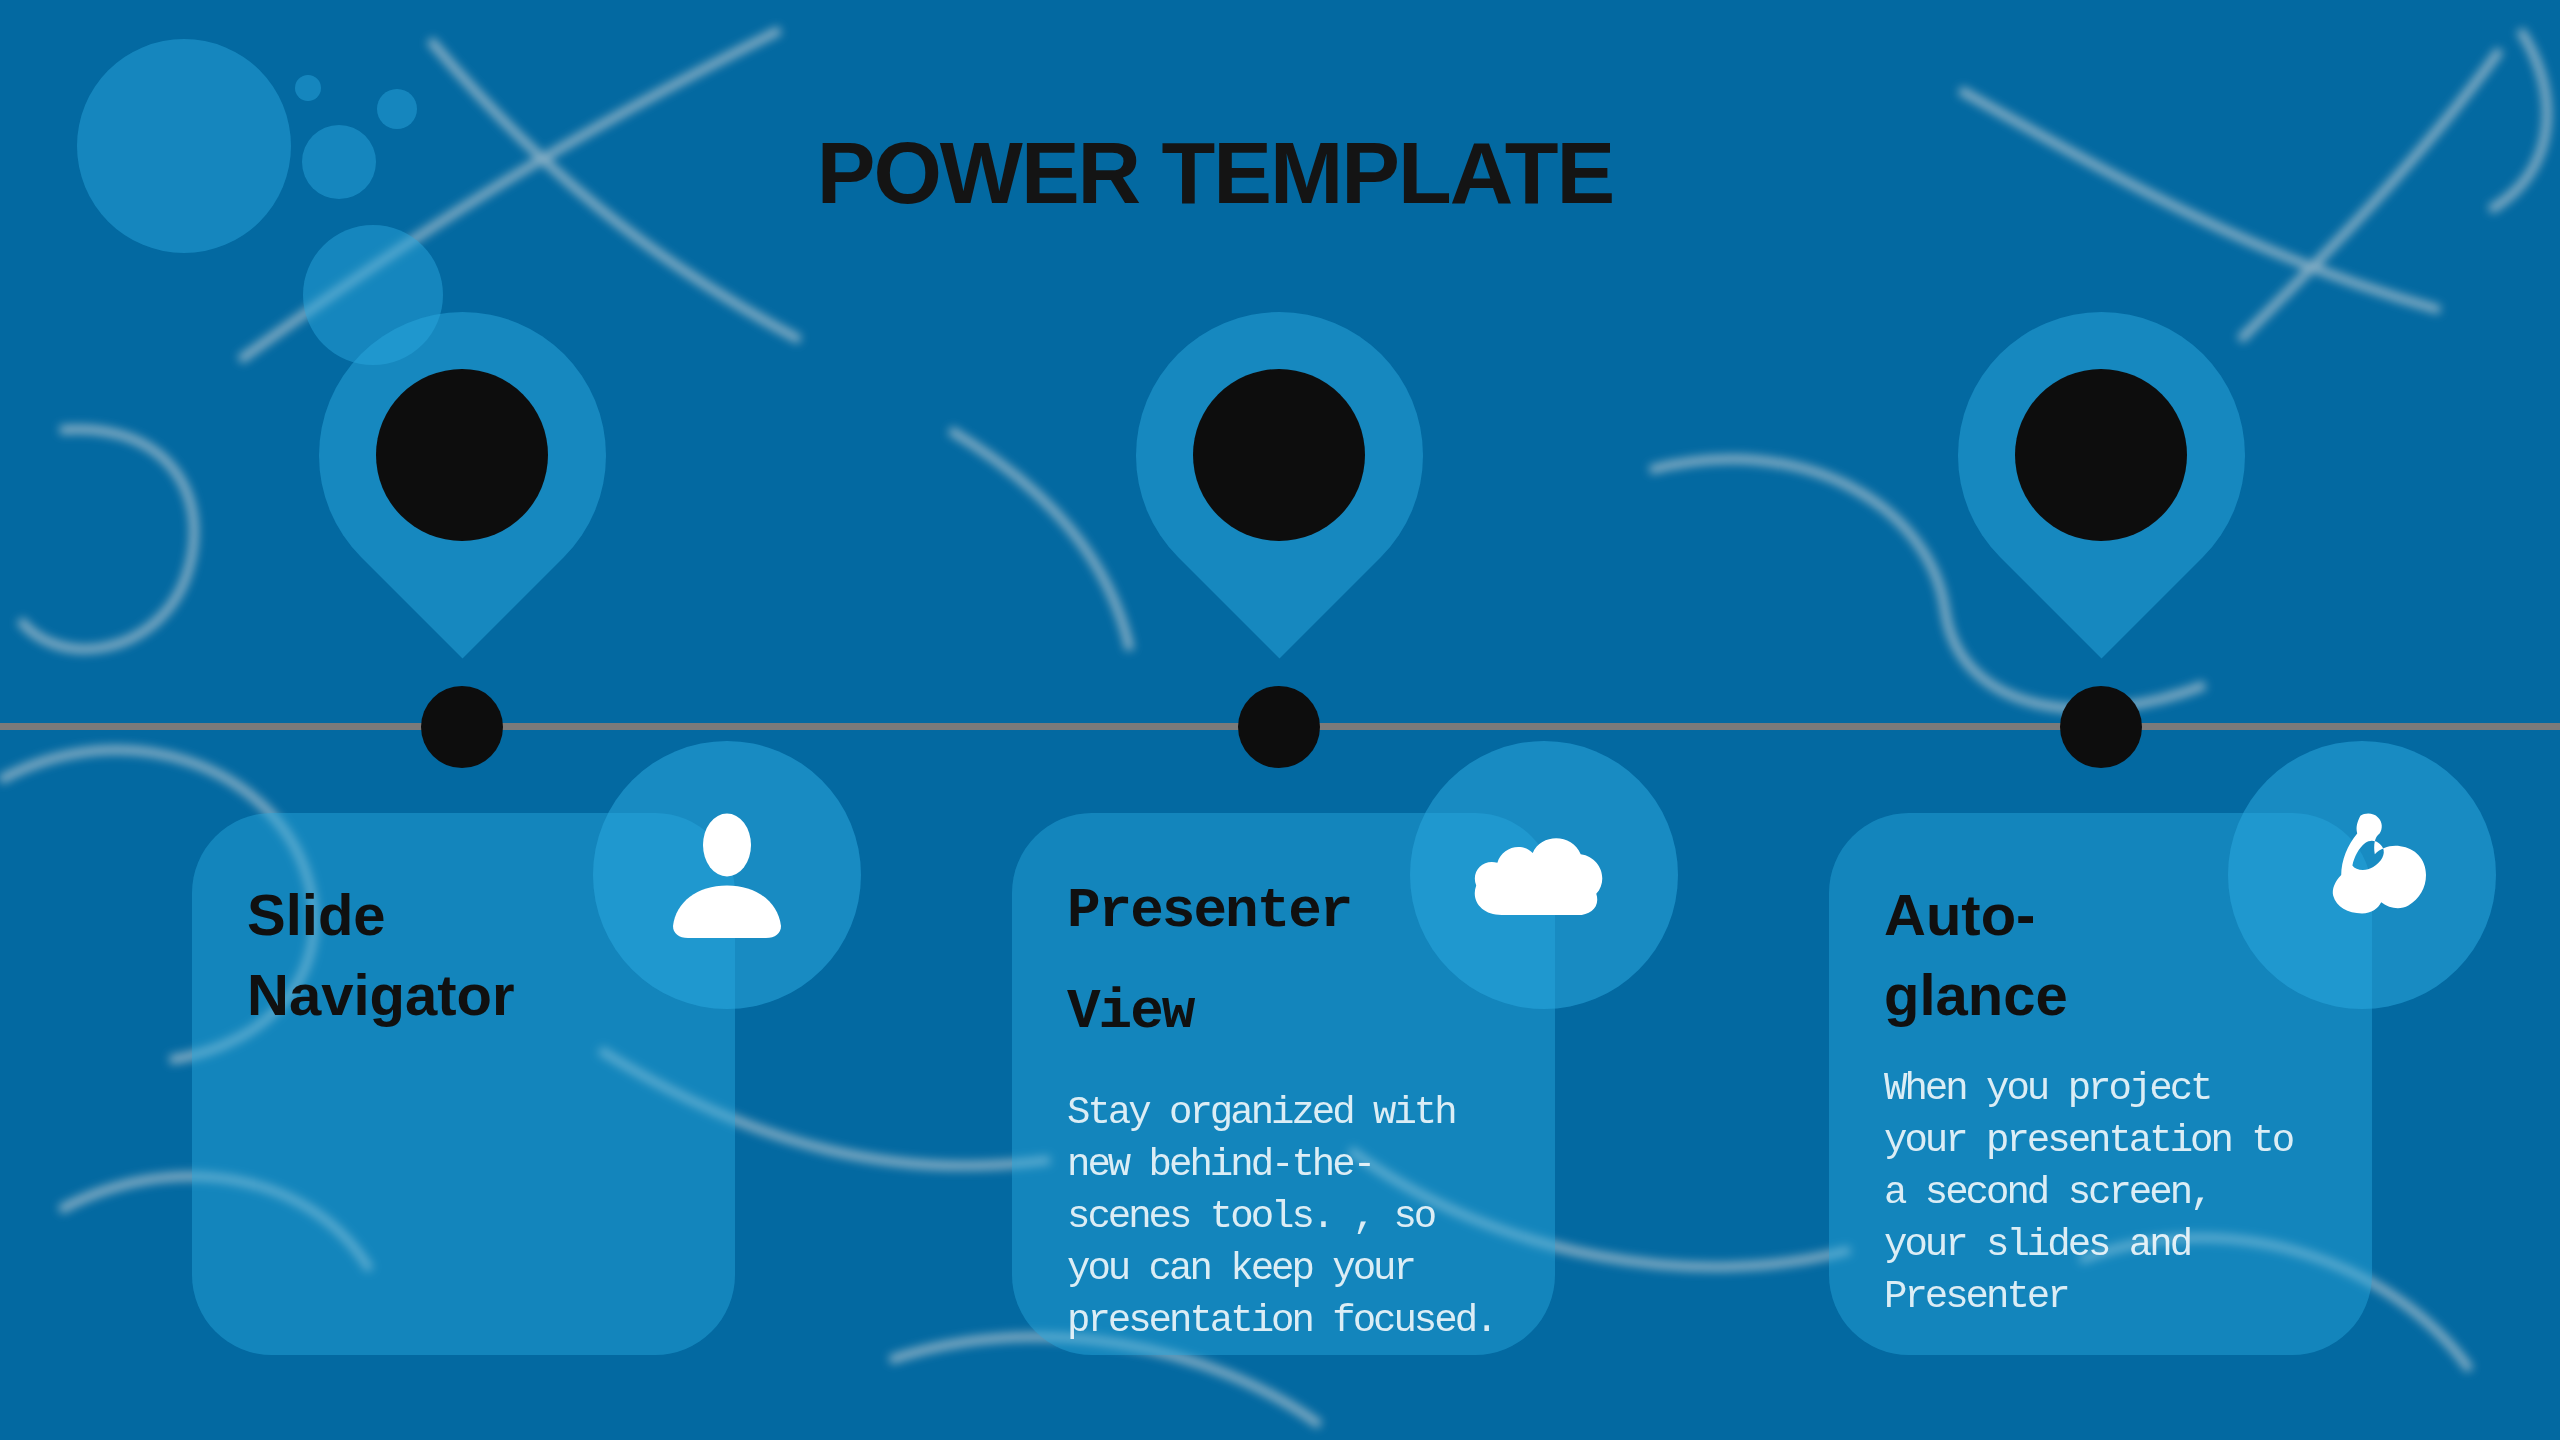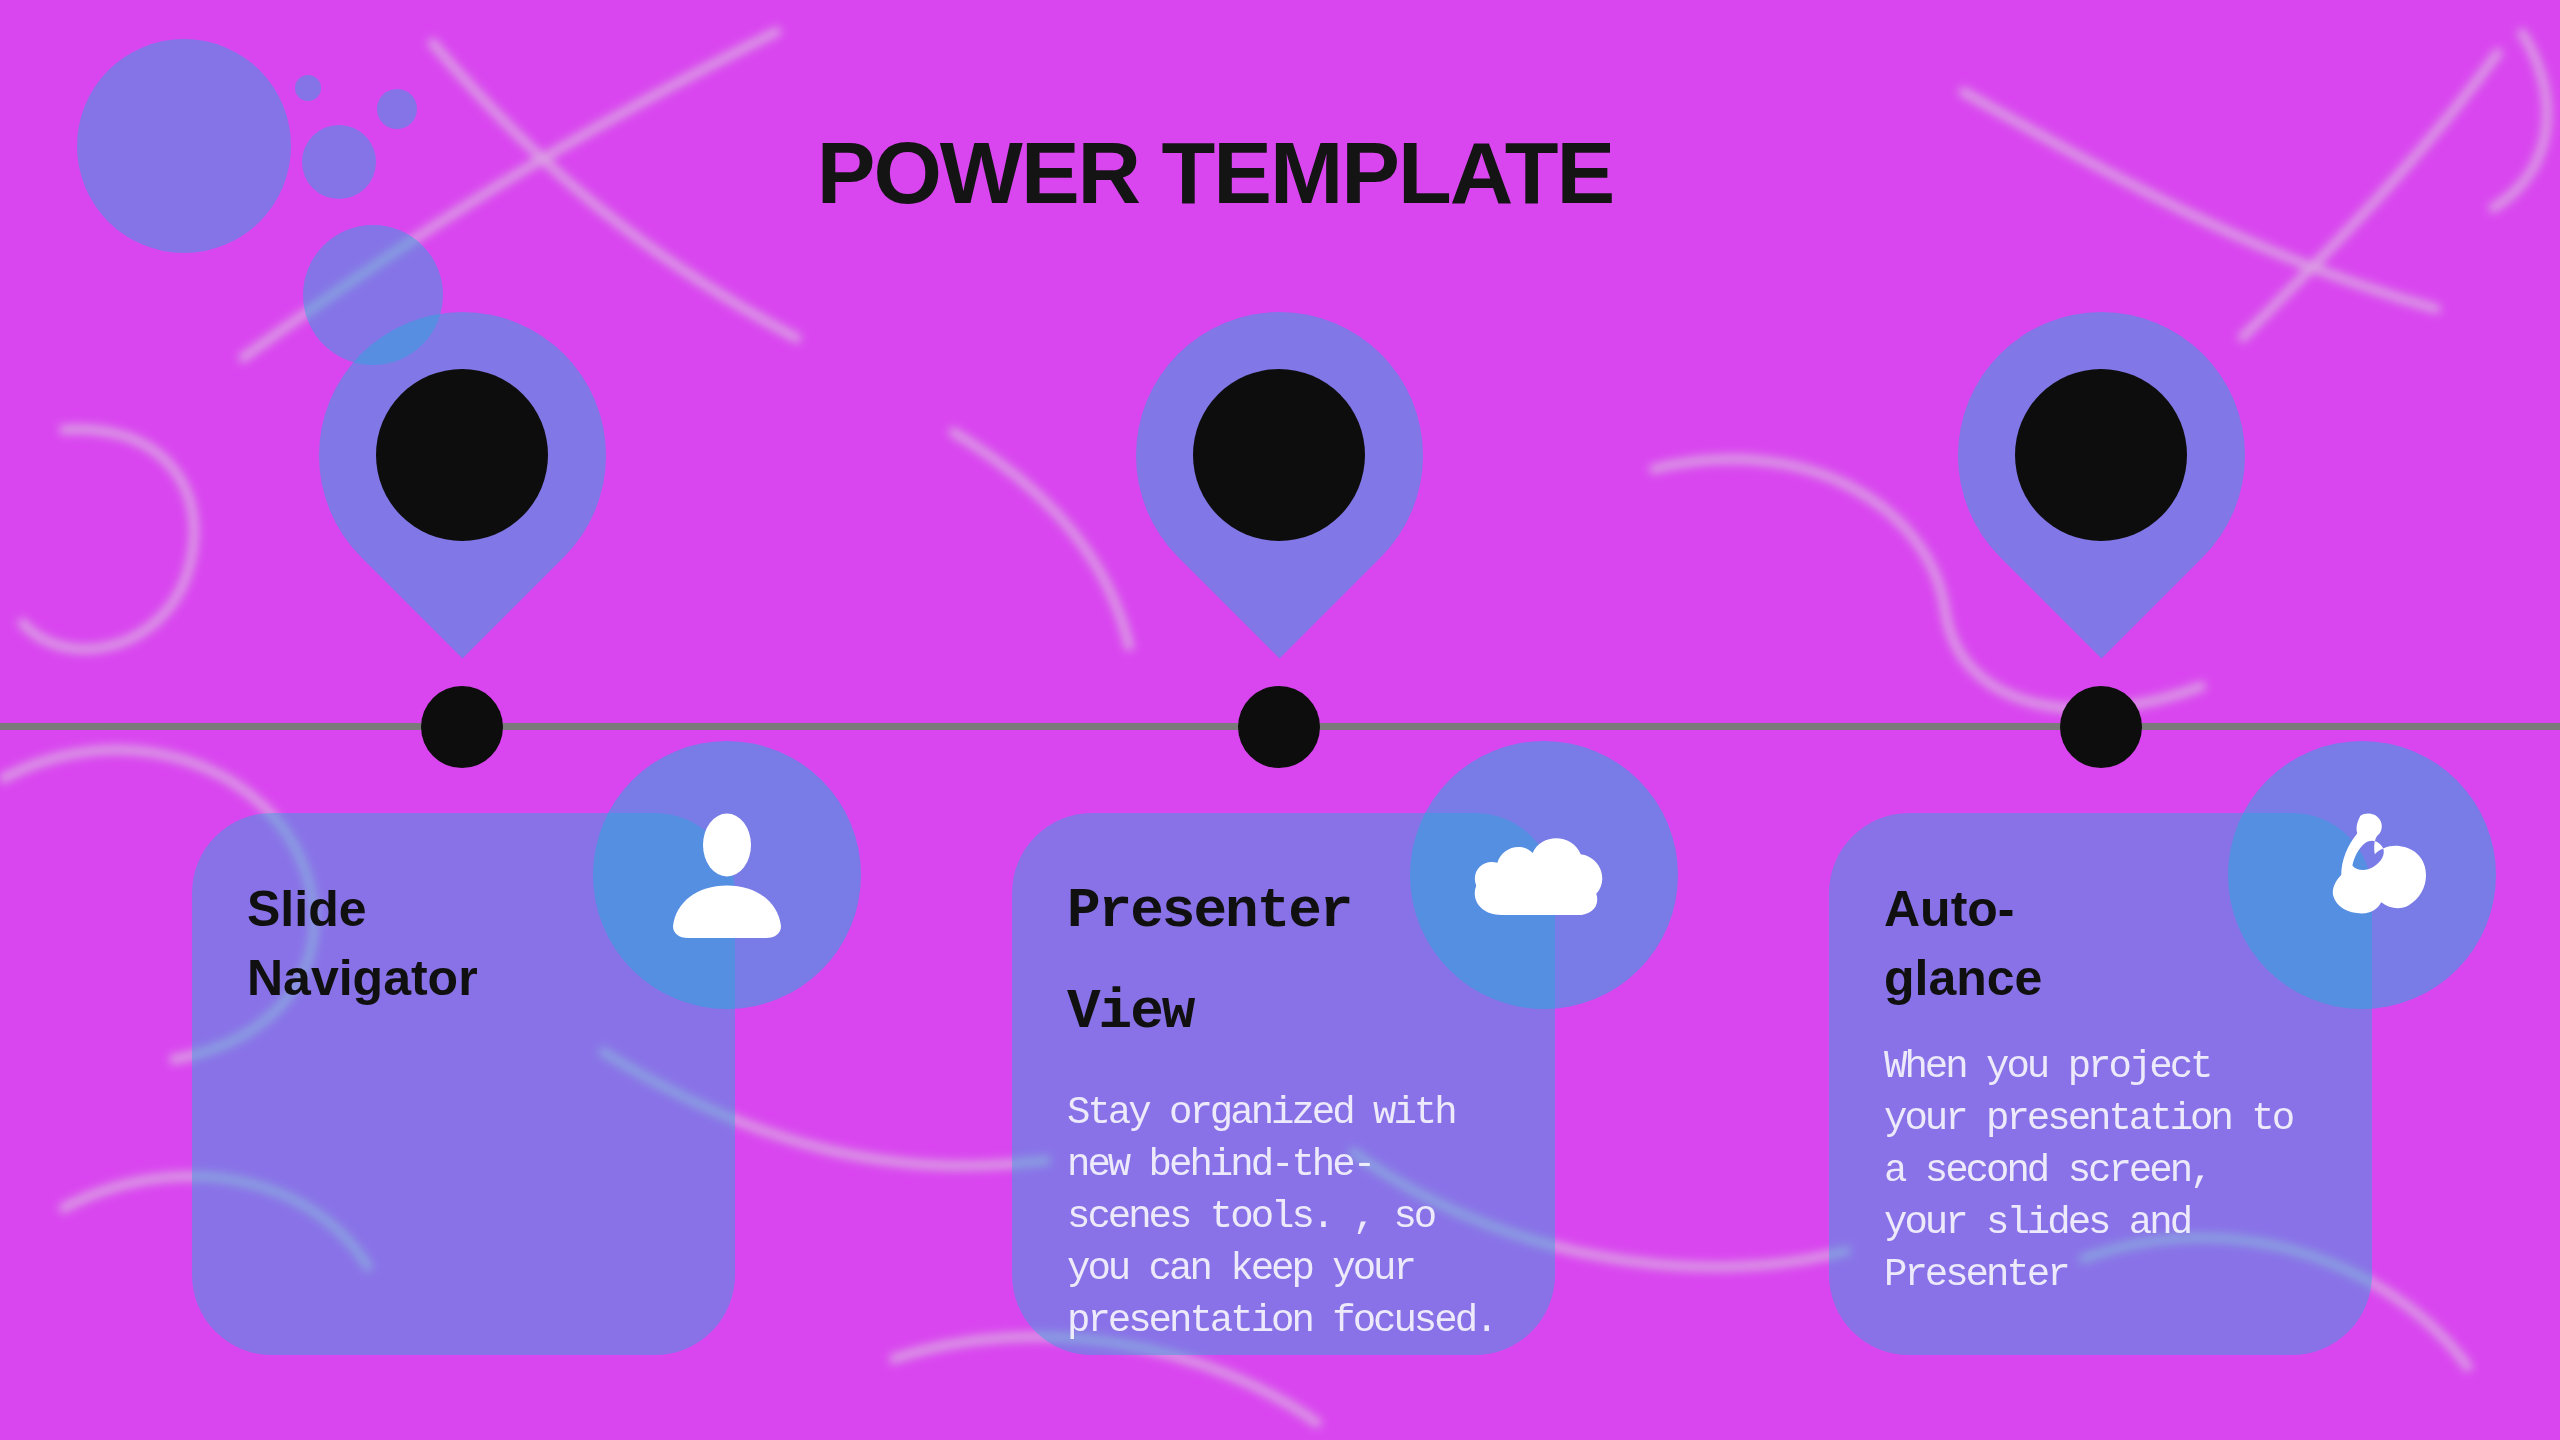--- a/index.html
+++ b/index.html
@@ -1,18 +1,18 @@
 <!DOCTYPE html>
 <html><head>
 <meta charset="utf-8">
 <style>
   html,body { margin:0; padding:0; background:#e9e9e9; }
   .slide {
     position:relative; width:2560px; height:1440px; overflow:hidden;
-    background:#d946ef;
+    background:#0369a1;
     font-family:"Liberation Sans", sans-serif;
   }
   .bg-svg { position:absolute; inset:0; z-index:0; }
 
   
   .bubble { position:absolute; border-radius:50%; background:rgba(41,168,222,.48); z-index:1; }
   .b1 { left:77px;  top:39px;  width:214px; height:214px; }
   .b2 { left:295px; top:75px;  width:26px;  height:26px; }
   .b3 { left:377px; top:89px;  width:40px;  height:40px; }
   .b4 { left:302px; top:125px; width:74px;  height:74px; }
@@ -42,21 +42,21 @@
   .td1 { left:421px; } .td2 { left:1238px; } .td3 { left:2060px; }
 
   .card {
     position:absolute; top:813px; width:543px; height:542px;
     border-radius:80px; background:rgba(41,168,222,.45);
     box-sizing:border-box; padding:48px 40px 0 55px; z-index:2;
   }
   .card1 { left:192px; } .card2 { left:1012px; } .card3 { left:1829px; }
 
   .card-title {
-    margin:14px 0 0 0; font-size:50px; line-height:1.38; font-weight:700;
+    margin:14px 0 0 0; font-size:58px; line-height:1.38; font-weight:700;
     color:#101010; white-space:pre-line;
   }
   .card-title.mono {
     font-family:"Liberation Mono", monospace;
     font-size:56px; line-height:1.8; letter-spacing:-2px; margin-top:0;
   }
   .card-body {
     font-family:"Liberation Mono", monospace;
     font-size:39px; letter-spacing:-3px; line-height:52px;
     color:rgba(255,255,255,.85); white-space:pre-line; margin:24px 0 0 0;

